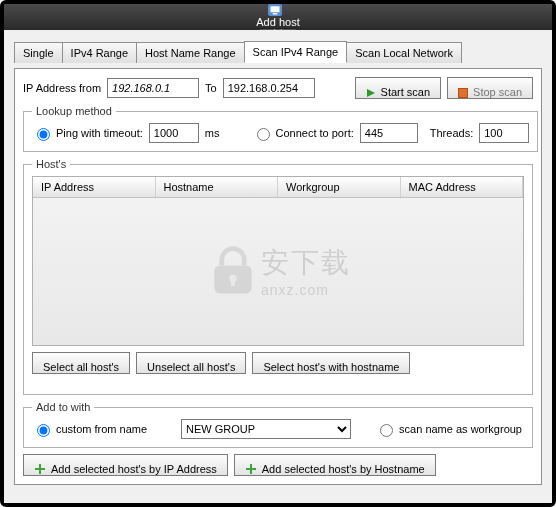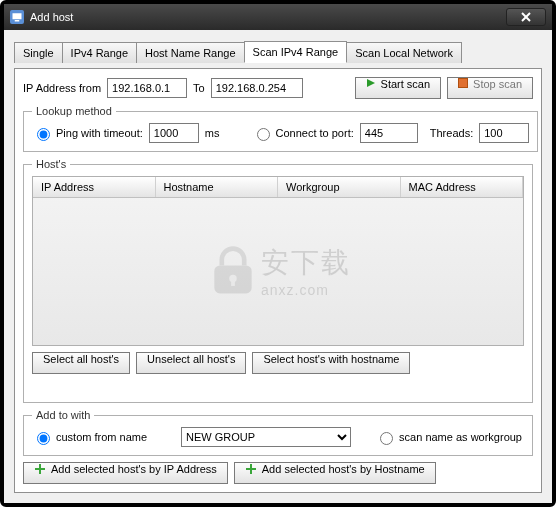--- a/index.html
+++ b/index.html
@@ -1,33 +1,33 @@
 <!DOCTYPE html>
 <html><head>
 <meta charset="utf-8">
 <style>
 * { box-sizing: border-box; font-family: "Segoe UI", Tahoma, sans-serif; font-size: 11px; }
 body { margin: 0; background: #fff; }
 .window { width: 556px; height: 507px; border: 4px solid #000; border-radius: 6px; display: flex; flex-direction: column; background: #fff; }
-.titlebar { height: 26px; background: linear-gradient(#4a4a4a, #2a2a2a); display: flex; align-items: center; padding: 0 6px; color: #fff; font-size: 12px; }
+.titlebar { height: 26px; background: linear-gradient(#4a4a4a, #2a2a2a); display: flex; align-items: center; padding: 0 0; color: #fff; font-size: 12px; flex-direction: column; }
 .titlebar-icon { width: 14px; height: 14px; margin-right: 6px; display: inline-flex; align-items: center; justify-content: center; background: #5a8fd6; border-radius: 2px; }
 .titlebar-spacer { flex: 1; }
 .close-btn { width: 40px; height: 18px; background: linear-gradient(#555,#333); border: 1px solid #222; border-radius: 3px; color: #fff; display: flex; align-items: center; justify-content: center; font-weight: bold; cursor: pointer; }
-.content { flex: 1; padding: 6px 10px 10px; background: #f0f0f0; display: flex; flex-direction: column; gap: 6px; }
+.content { flex: 1; padding: 6px 10px 18px; background: #f0f0f0; display: flex; flex-direction: column; gap: 6px; }
 .tabs { display: flex; align-items: flex-end; margin-top: 4px; }
 .tab { padding: 4px 8px; border: 1px solid #8f8f8f; border-bottom: none; background: linear-gradient(#f8f8f8,#e0e0e0); margin-right: -1px; cursor: pointer; position: relative; top: 1px; }
 .tab.active { background: #fff; border-bottom: 1px solid #fff; z-index: 2; }
 .tabpage { border: 1px solid #8f8f8f; background: #fff; padding: 8px; flex: 1; display: flex; flex-direction: column; gap: 6px; }
 .row { display: flex; align-items: center; gap: 6px; }
 .row > label, .row > span.lbl { white-space: nowrap; }
 input.text { height: 20px; border: 1px solid #7a7a7a; padding: 0 4px; background: #fff; }
 fieldset { border: 1px solid #b0b0b0; padding: 6px 8px 8px; margin: 0; }
 legend { padding: 0 4px; color: #333; font-size: 11px; }
 .radio { display: inline-flex; align-items: center; gap: 3px; }
-.btn { height: 22px; padding: 0 10px; border: 1px solid #7a7a7a; background: linear-gradient(#fdfdfd,#e3e3e3); cursor: pointer; display: inline-flex; align-items: flex-start; gap: 5px; }
+.btn { height: 22px; padding: 0 10px; border: 1px solid #7a7a7a; background: linear-gradient(#fdfdfd,#e3e3e3); cursor: pointer; display: inline-flex; align-items: flex-end; gap: 5px; }
 .btn.play svg { width: 10px; height: 10px; }
 .btn.stop { color: #777; }
 .btn.stop .sq { width: 10px; height: 10px; background: #e07030; border: 1px solid #b05010; }
 .btn.plus .pl { width: 12px; height: 12px; display: inline-flex; align-items: center; justify-content: center; font-weight: bold; color: #2a8a2a; }
 .hosts-box { border: 1px solid #b0b0b0; height: 170px; background: linear-gradient(#f4f4f4,#e8e8e8); position: relative; }
 .hosts-header { display: flex; background: linear-gradient(#fff,#e4e4e4); border-bottom: 1px solid #c0c0c0; }
 .hosts-header > div { flex: 1; padding: 4px 8px; border-right: 1px solid #d0d0d0; }
 .hosts-body { position: relative; height: calc(100% - 22px); display:flex; align-items:center; justify-content:center; opacity:0.22; }
 .watermark { display:flex; align-items:center; color:#666; }
 .wm-lock { width:56px; height:56px; }
@@ -63,21 +63,21 @@
       <div class="tab">Single</div>
       <div class="tab">IPv4 Range</div>
       <div class="tab">Host Name Range</div>
       <div class="tab active">Scan IPv4 Range</div>
       <div class="tab">Scan Local Network</div>
     </div>
 
     <div class="tabpage">
       <div class="row">
         <span class="lbl">IP Address from</span>
-        <input class="text" style="width: 80px;" value="192.168.0.1">
+        <input class="text" style="width: 92px; font-style: italic;" value="192.168.0.1">
         <span class="lbl">To</span>
         <input class="text" style="width: 92px;" value="192.168.0.254">
         <span style="flex:1"></span>
         <button class="btn play">
           <svg viewBox="0 0 10 10">
               <polygon points="1,1 9,5 1,9" fill="#2a9a2a"></polygon>
             </svg>
           <span>Start scan</span>
         </button>
         <button class="btn stop" disabled="">

